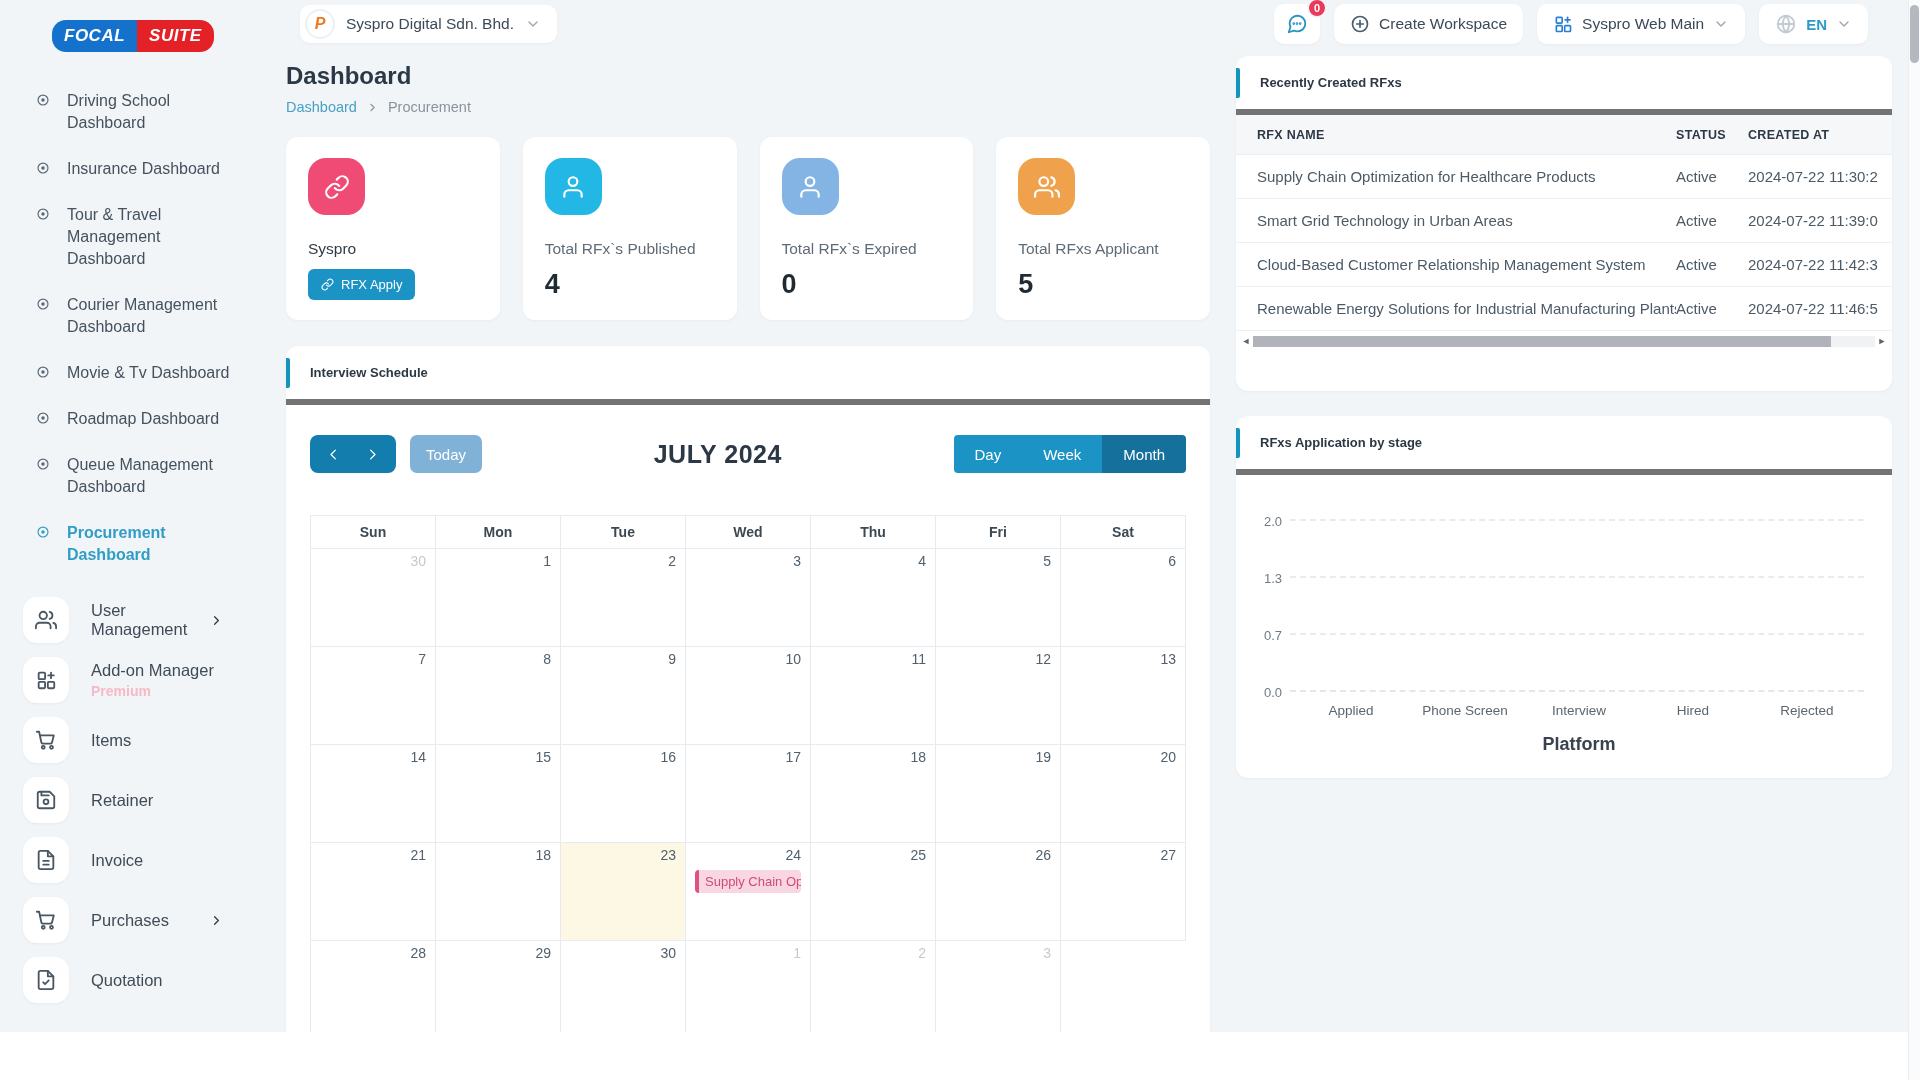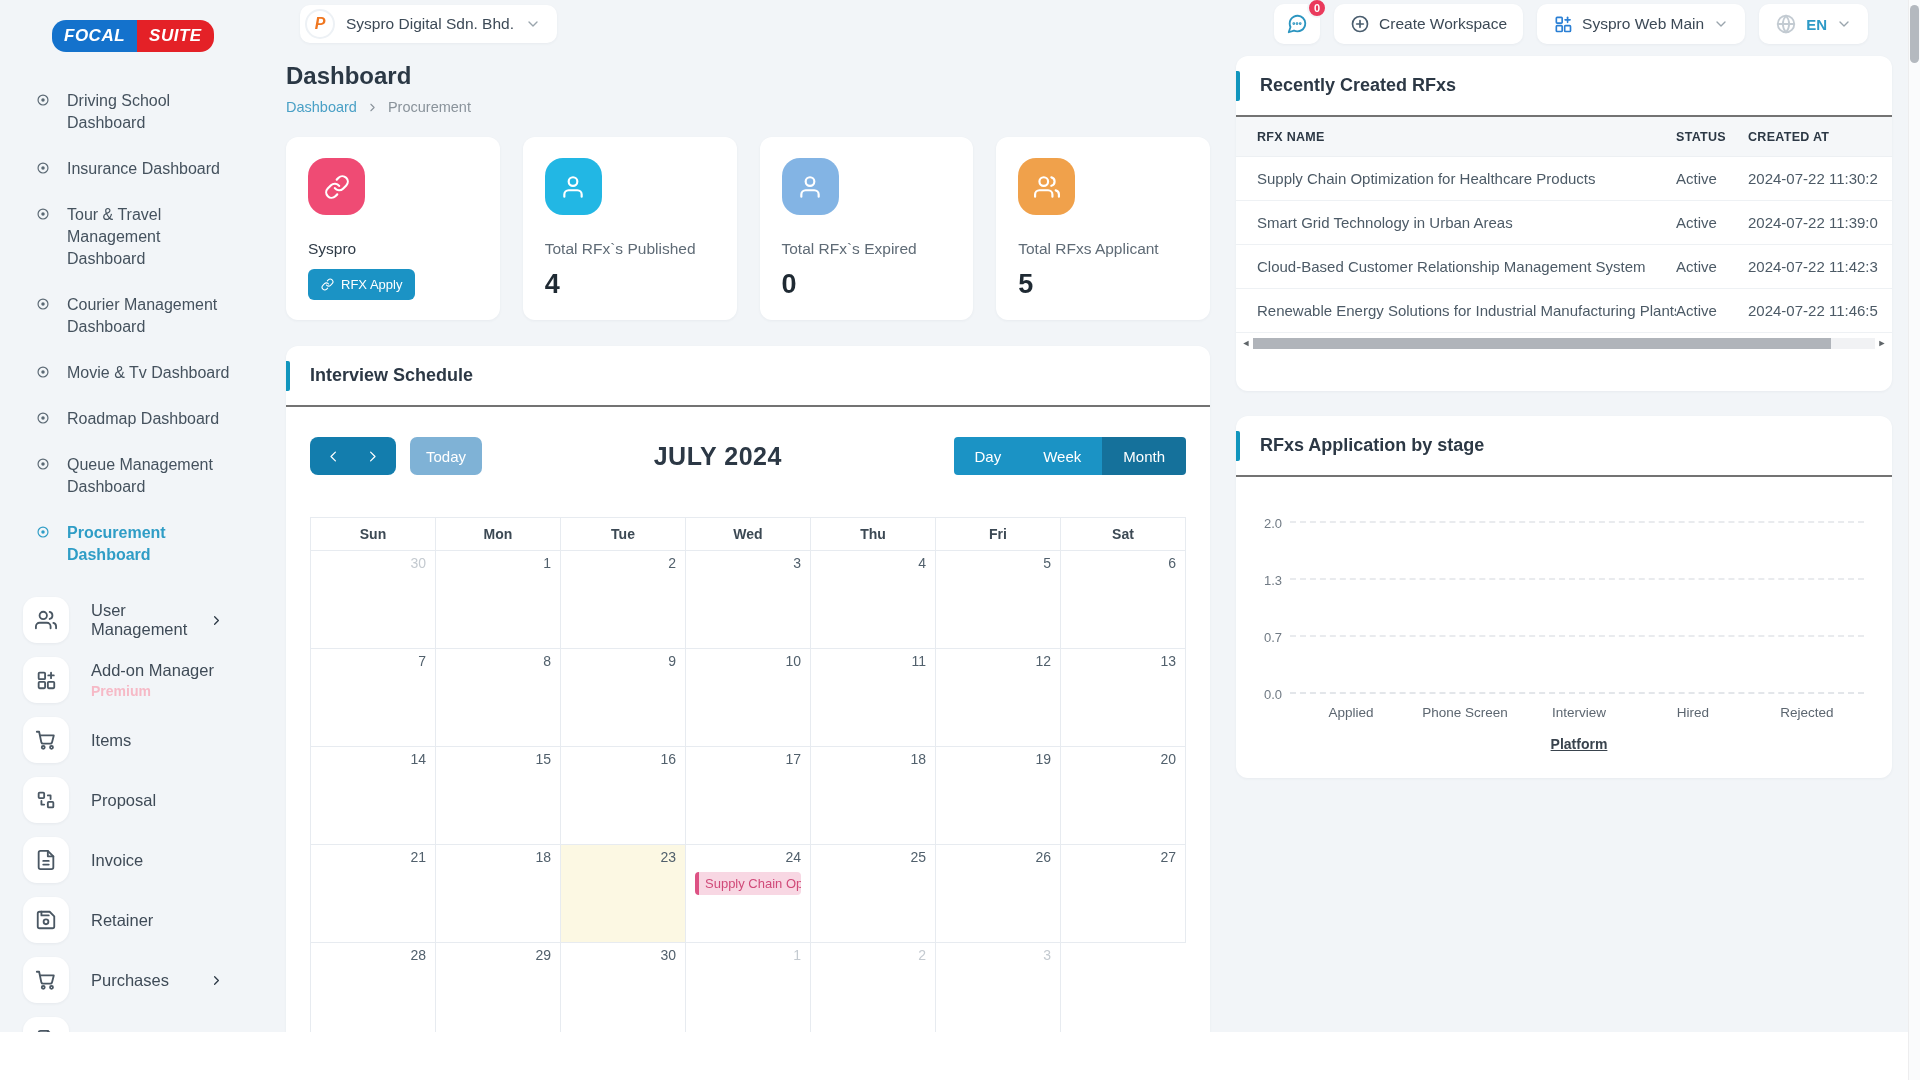--- a/index.html
+++ b/index.html
@@ -91,22 +91,22 @@
   .stat-value { margin-top:11px; font-size:27px; font-weight:700; color:#1f2a33; }
   .rfx-apply { margin-top:11px; display:inline-flex; align-items:center; gap:7px;
     background:#1b93c5; color:#fff; font-size:13px; border:none; border-radius:6px;
     padding:8px 13px; cursor:pointer; font-family:inherit; }
   .rfx-apply .ic { width:13px; height:13px; }
   .rfx-apply .ic svg { width:13px; height:13px; }
 
   
   .panel { background:#fff; border-radius:12px; position:relative;
     box-shadow:0 1px 3px rgba(30,50,70,.05); }
-  .card-head { padding:19px 24px; font-size:18px; font-weight:700; color:#2c3845;
-    border-bottom:2px solid #737373; position:relative; }
+  .card-head { padding:19px 24px; font-size:13px; font-weight:700; color:#2c3845;
+    border-bottom:6px solid #737373; position:relative; }
   .accent { position:absolute; left:0; top:50%; transform:translateY(-50%);
     width:4px; height:30px; background:#1195bd; border-radius:0 2px 2px 0; }
 
   
   .calendar-card { margin-top:26px; height:700px; overflow:hidden; }
   .cal-toolbar { display:flex; align-items:center; margin:30px 24px 42px; }
   .nav-pill { display:flex; align-items:center; justify-content:space-evenly;
     width:86px; height:38px; background:#137dad; border-radius:8px; color:#fff; cursor:pointer; }
   .nav-btn { width:30px; height:38px; display:flex; align-items:center; justify-content:center;
     background:none; border:none; color:#fff; cursor:pointer; }
@@ -154,21 +154,21 @@
   .chart-wrap { position:relative; height:180px; margin:37px 28px 0 58px; }
   .gridline { position:absolute; left:-4px; right:0; border-top:2px dashed #e9ebee; }
   .gridline.zero { border-top:2px dashed #e3e6ea; }
   .ytick { position:absolute; right:calc(100% + 12px); transform:translateY(50%);
     font-size:13px; color:#707a84; }
   .bars { position:absolute; left:0; right:0; top:0; bottom:0; display:flex; align-items:flex-end; }
   .slot { flex:1; display:flex; justify-content:center; }
   .bar { width:36px; background:#2d96ec; border-radius:3px 3px 0 0; }
   .xlabels { display:flex; margin:11px 28px 0 58px; }
   .xl { flex:1; text-align:center; font-size:13.5px; color:#5c6670; }
-  .xaxis-title { text-align:center; margin:16px 28px 0 58px; font-size:14px; font-weight:700; color:#39434d;text-decoration:underline; }
+  .xaxis-title { text-align:center; margin:16px 28px 0 58px; font-size:18px; font-weight:700; color:#39434d; }
 
   
   .v-scroll { position:absolute; top:0; right:0; width:12px; height:1080px;
     background:#fafbfc; border-left:1px solid #ededee; }
   .v-thumb { position:absolute; top:5px; left:1px; width:9px; height:58px;
     background:#b4b9bf; border-radius:5px; cursor:pointer; }
 </style>
 </head>
 <body>
 
@@ -282,57 +282,42 @@
             </span>
     <span>
       <div class="m-label">Items</div>
 
     </span>
 
   </div>
   <div class="m-item">
     <span class="m-tile">
               <svg viewBox="0 0 24 24" fill="none" stroke="currentColor" stroke-width="2" stroke-linecap="round" stroke-linejoin="round">
-                <rect x="4" y="4" width="6" height="6" rx="1"></rect>
-                <rect x="14" y="14" width="6" height="6" rx="1"></rect>
-                <path d="M14 7h3v4"></path>
-                <path d="M10 17H7v-4"></path>
+                <path d="M19 21H5a2 2 0 0 1-2-2V5a2 2 0 0 1 2-2h11l5 5v11a2 2 0 0 1-2 2z"></path>
+                <circle cx="12" cy="14" r="2.6"></circle>
+                <path d="M7 3v4h8"></path>
               </svg>
             </span>
     <span>
-      <div class="m-label">Proposal</div>
+      <div class="m-label">Retainer</div>
 
     </span>
 
   </div>
   <div class="m-item">
     <span class="m-tile">
               <svg viewBox="0 0 24 24" fill="none" stroke="currentColor" stroke-width="2" stroke-linecap="round" stroke-linejoin="round">
                 <path d="M14 2H6a2 2 0 0 0-2 2v16a2 2 0 0 0 2 2h12a2 2 0 0 0 2-2V8z"></path>
                 <path d="M14 2v6h6"></path>
                 <line x1="15" y1="13" x2="9" y2="13"></line>
                 <line x1="15" y1="17" x2="9" y2="17"></line>
               </svg>
             </span>
     <span>
       <div class="m-label">Invoice</div>
-
-    </span>
-
-  </div>
-  <div class="m-item">
-    <span class="m-tile">
-              <svg viewBox="0 0 24 24" fill="none" stroke="currentColor" stroke-width="2" stroke-linecap="round" stroke-linejoin="round">
-                <path d="M19 21H5a2 2 0 0 1-2-2V5a2 2 0 0 1 2-2h11l5 5v11a2 2 0 0 1-2 2z"></path>
-                <circle cx="12" cy="14" r="2.6"></circle>
-                <path d="M7 3v4h8"></path>
-              </svg>
-            </span>
-    <span>
-      <div class="m-label">Retainer</div>
 
     </span>
 
   </div>
   <div class="m-item">
     <span class="m-tile">
               <svg viewBox="0 0 24 24" fill="none" stroke="currentColor" stroke-width="2" stroke-linecap="round" stroke-linejoin="round">
                 <circle cx="9" cy="20" r="1.6"></circle>
                 <circle cx="18" cy="20" r="1.6"></circle>
                 <path d="M2 3h2.5l2.4 11.4a2 2 0 0 0 2 1.6h7.7a2 2 0 0 0 2-1.6L20.5 7H6"></path>

